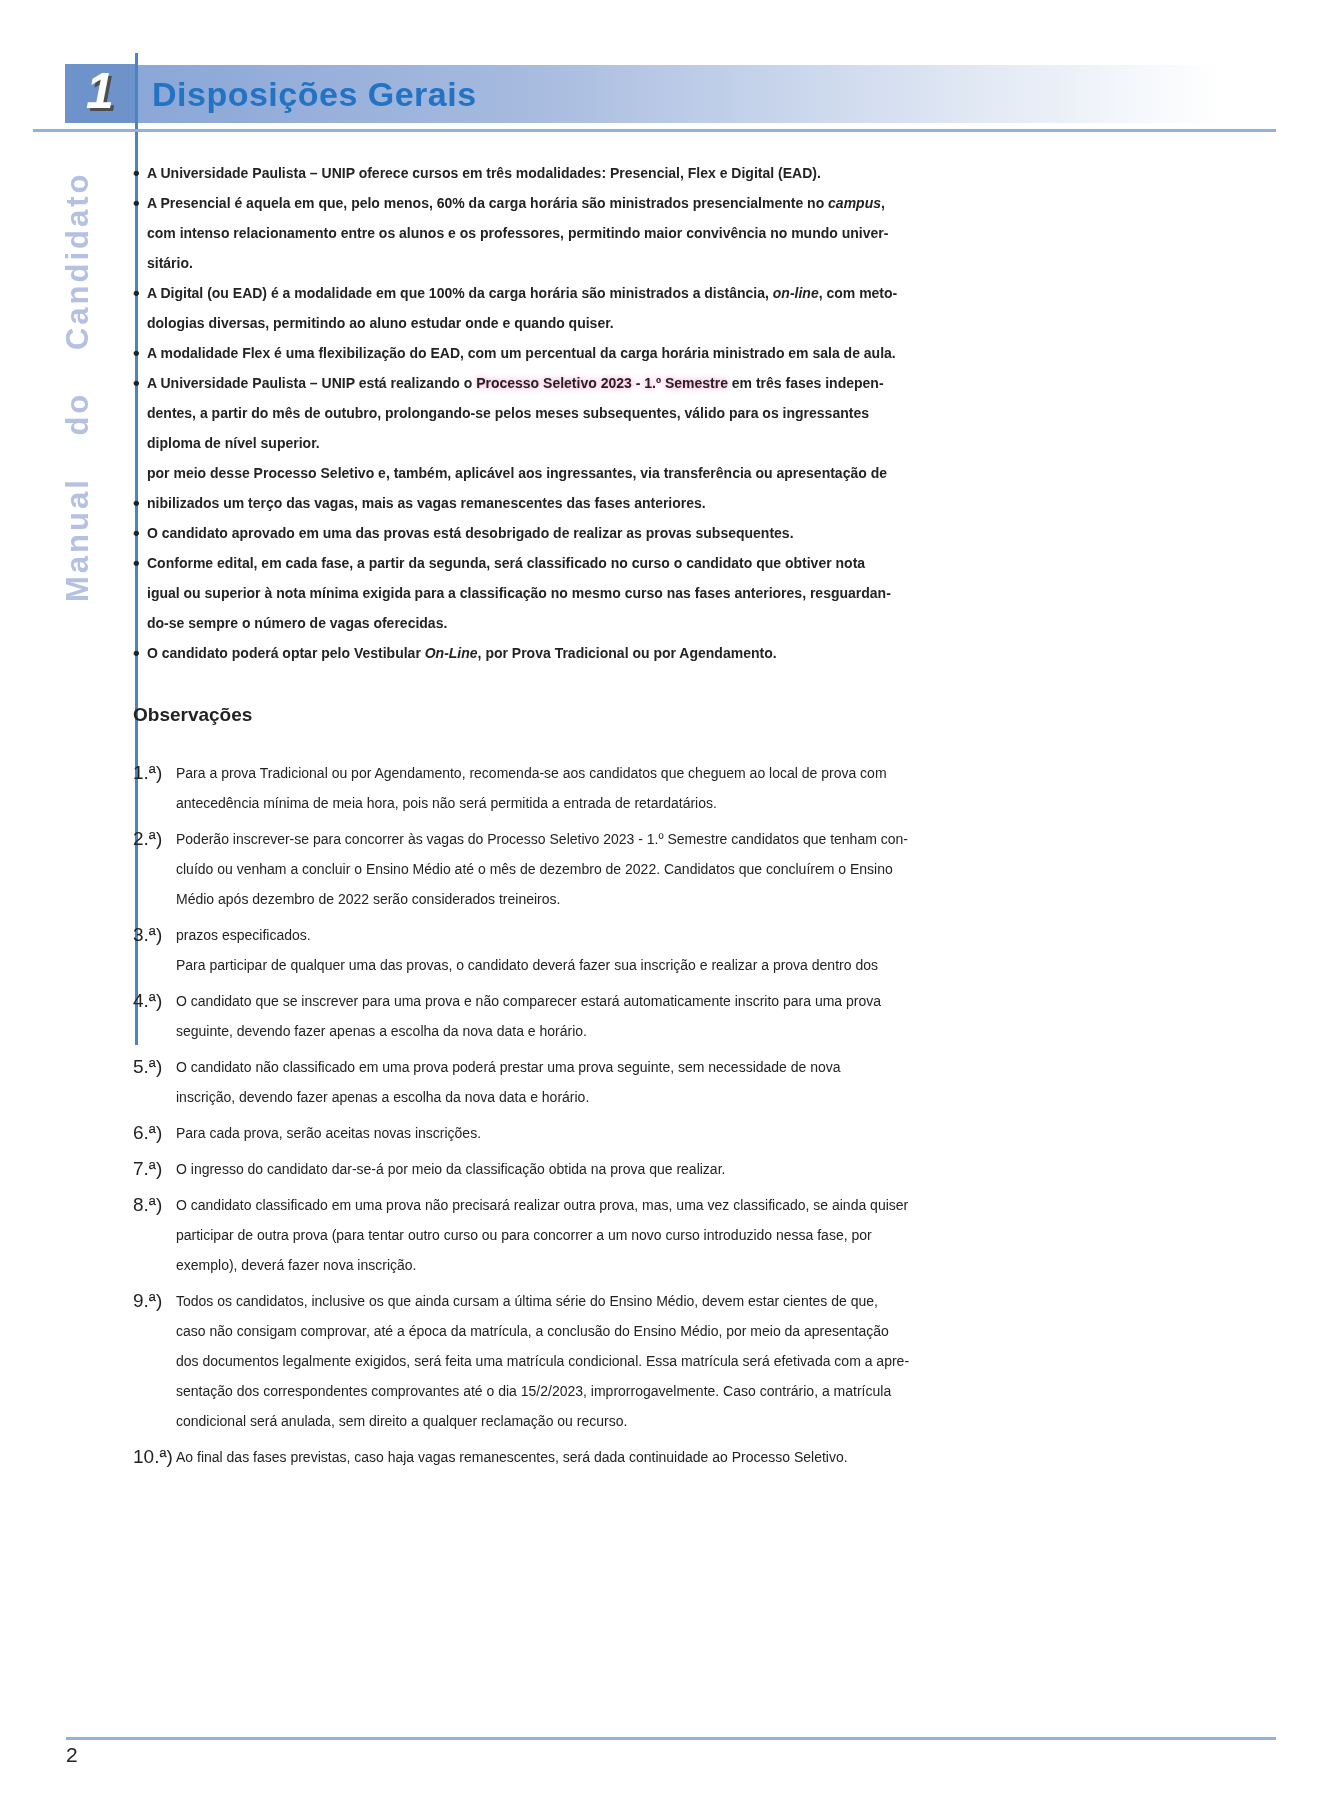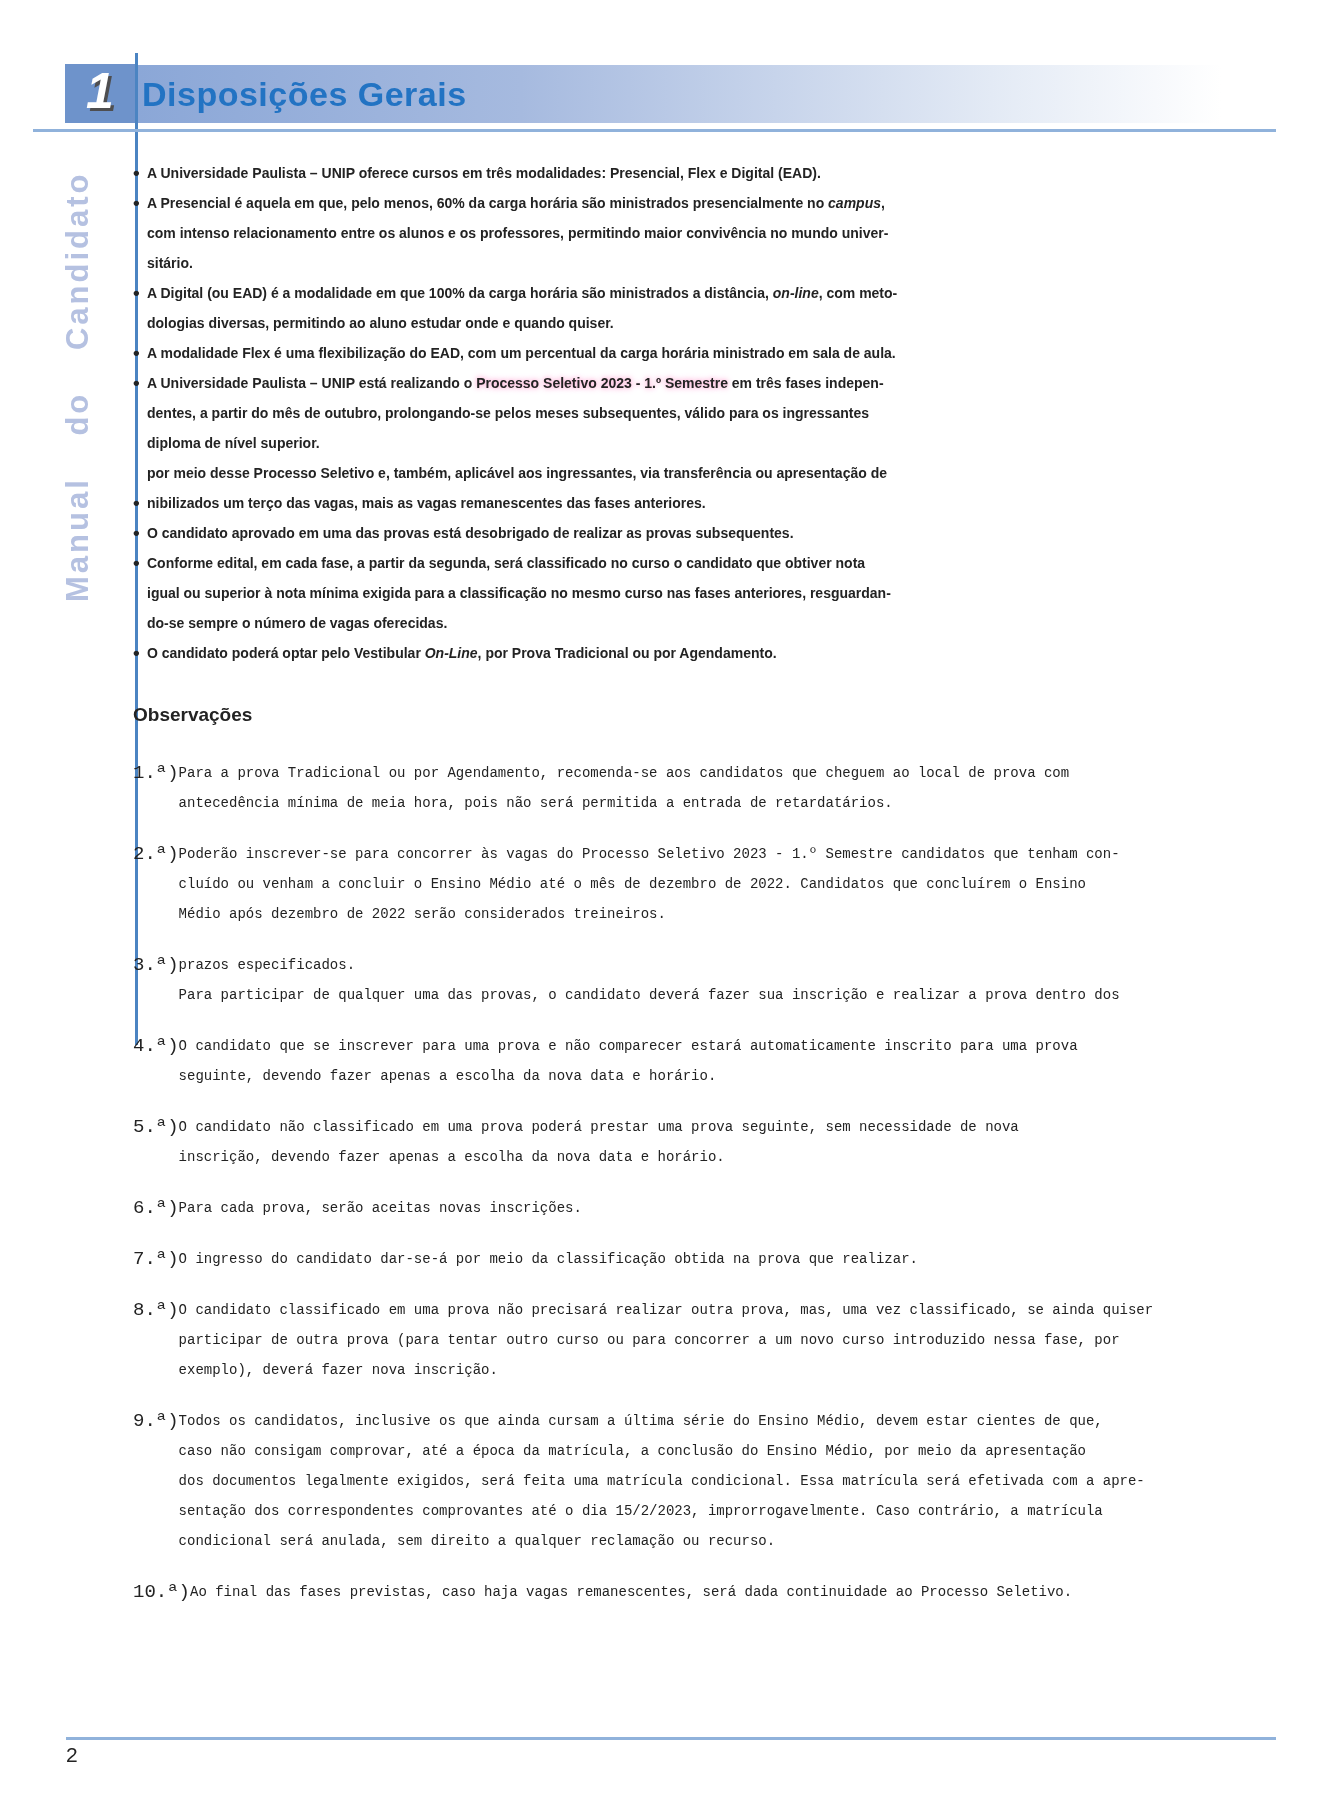--- a/index.html
+++ b/index.html
@@ -10,36 +10,36 @@
   
   .v-line{position:absolute;left:135px;top:53px;width:3px;height:992px;background:var(--line_strong,#4b84c2);}
   .h-line-top{position:absolute;left:33px;top:129px;width:1243px;height:3px;background:var(--line_soft,#90b2db);}
   .num-box{position:absolute;left:65px;top:64px;width:70px;height:59px;background:var(--numbox,#6e93cb);
     display:flex;align-items:center;justify-content:center;}
   .num-box .n{font-size:50px;font-weight:bold;font-style:italic;color:#ffffff;
     text-shadow:3px 3px 0 #4e4e50;transform:translateY(-3px);}
   .band{position:absolute;left:138px;top:65px;width:1094px;height:58px;
     background:linear-gradient(90deg,var(--band_start,#8ba7d7) 0%,var(--band_mid,#a6badf) 35%,#e3eaf5 78%,#ffffff 99%);
     display:flex;align-items:center;}
-  .band .title{font-size:34px;font-weight:bold;color:var(--title,#2273c3);padding-left:4px;letter-spacing:.5px;}
+  .band .title{font-size:34px;font-weight:bold;color:var(--title,#2273c3);padding-left:14px;letter-spacing:.5px;}
   
   .sidebar-text{position:absolute;left:60px;top:602px;width:462px;height:48px;
     transform-origin:0 0;transform:rotate(-90deg);
     font-size:31px;font-weight:bold;color:var(--sidebar,#b5c1e1);
     letter-spacing:3px;word-spacing:30px;white-space:nowrap;}
   
   .content{position:absolute;left:133px;top:158px;width:1090px;}
   .line{white-space:nowrap;line-height:30px;font-size:14px;}
   .line .i{font-style:italic;}
   .line .hl{text-shadow:0 0 2px #ffd2e8,0 0 5px var(--highlight_glow,#ffb0d8),0 0 9px #ffc4e0;text-align:right;}
   .b-row{display:flex;}
   .b-marker{width:14px;font-size:19px;line-height:30px;font-weight:bold;}
   .bullets .line,.bullets .b-marker{font-weight:bold;}
   .obs-heading{font-weight:bold;font-size:19px;line-height:30px;margin-top:32px;}
-  .obs-list{margin-top:28px;display:flex;flex-direction:column;gap:21px;font-family:Liberation Mono, monospace;}
+  .obs-list{margin-top:28px;display:flex;flex-direction:column;gap:6px;}
   .o-row{display:flex;}
   .o-num{min-width:43px;font-size:19px;line-height:30px;white-space:nowrap;}
   
   .footer-line{position:absolute;left:66px;top:1737px;width:1210px;height:3px;background:var(--line_soft,#90b2db);}
   .page-num{position:absolute;left:66px;top:1743px;font-size:21px;color:#232323;}
 </style>
 </head>
 <body>
 
 <div class="v-line"></div>

